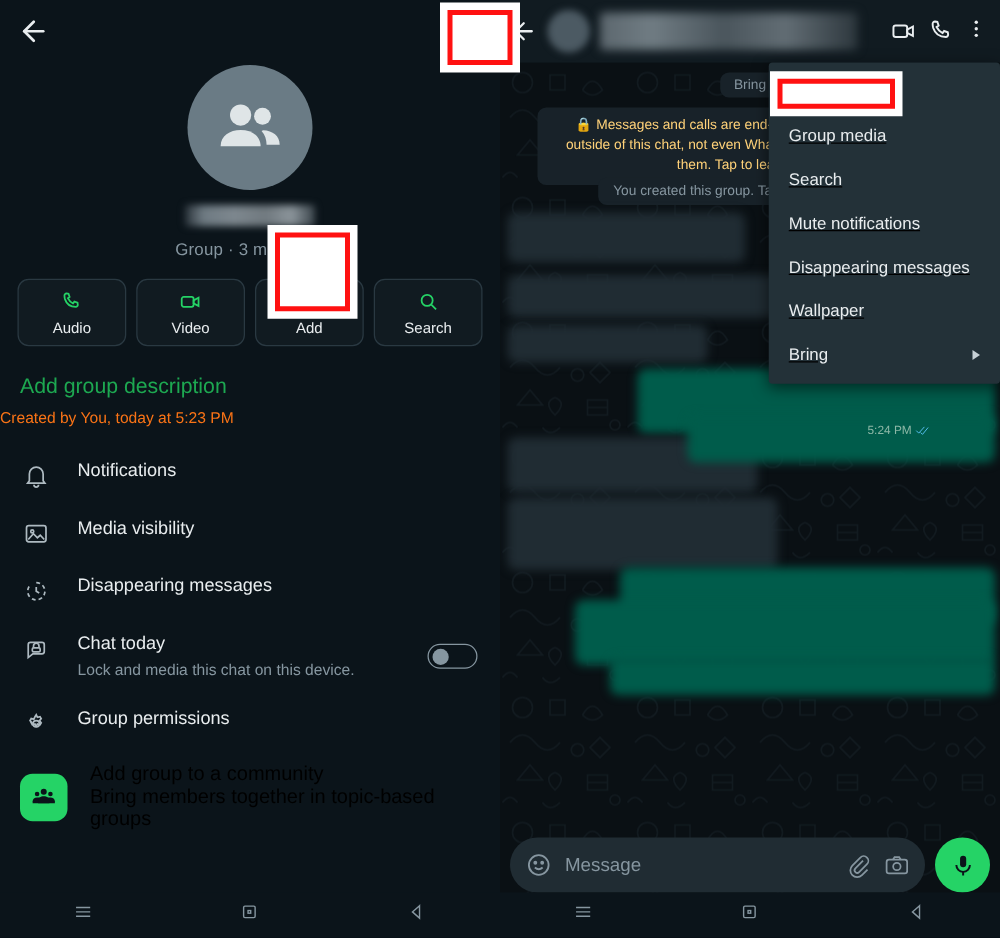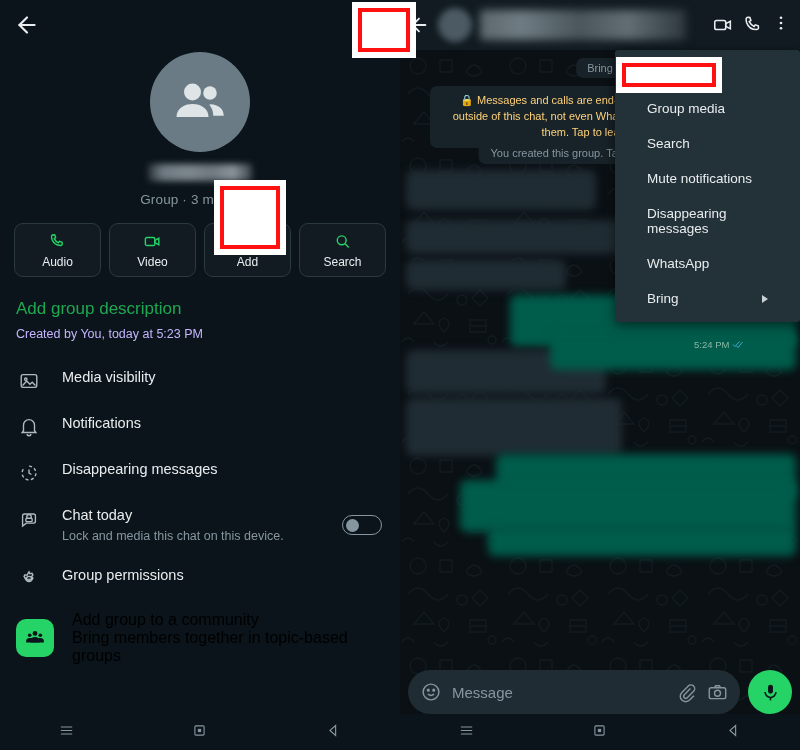--- a/index.html
+++ b/index.html
@@ -56,21 +56,21 @@
     flex: 1; height: 54px;
     border: 1px solid #2a3942; border-radius: 9px;
     background: #111b21;
     display: flex; flex-direction: column; align-items: center; justify-content: center;
     gap: 4px;
   }
   .action-btn svg { width: 19px; height: 19px; stroke: #25d366; fill: none; stroke-width: 1.8; }
   .action-btn .lbl { color: #e9edef; font-size: 12px; }
 
   .desc-link { color: #1da851; font-size: 17px; padding: 22px 16px 0; }
-  .created-line { color: #c4b5fd; font-size: 12.5px; padding: 8px 16px 0; }
+  .created-line { color: #f97316; font-size: 12.5px; padding: 8px 0 0; }
 
   .rows { margin-top: 16px; }
   .row {
     display: flex; align-items: flex-start; gap: 22px;
     padding: 11px 18px; min-height: 42px; position: relative;
   }
   .row .ic { width: 22px; height: 22px; flex: 0 0 22px; margin-top: 2px; }
   .row .ic svg { width: 22px; height: 22px; stroke: #aebac1; fill: none; stroke-width: 1.5; }
   .row .txt { flex: 1; }
   .row .title { color: #e9edef; font-size: 14.5px; line-height: 1.35; }
@@ -176,22 +176,23 @@
   }
   .navbar svg { width: 17px; height: 17px; stroke: #8696a0; fill: none; stroke-width: 1.6; }
   .left-navbar { position: absolute; left: 0; right: 0; bottom: 0; height: 36px;
     display: flex; align-items: center; justify-content: space-around; background: #0b141a; }
   .left-navbar svg { width: 17px; height: 17px; stroke: #8696a0; fill: none; stroke-width: 1.6; }
 
   
   .dropdown {
     position: absolute; right: 0; top: 50px;
     width: 185px; background: #233138;
-    border-radius: 3px; padding: 6px 16px; z-index: 40;
+    border-radius: 3px; padding: 6px 0; z-index: 40;
     box-shadow: 0 3px 12px rgba(0,0,0,.55);
+    text-decoration: underline;
   }
   .dd-item {
     display: flex; align-items: center; justify-content: space-between;
     padding: 10px 16px; color: #e9edef; font-size: 13.5px; position: relative;
   }
   .dd-item .arrow { width: 0; height: 0;
     border-left: 6px solid #c7d1d6; border-top: 4px solid transparent; border-bottom: 4px solid transparent; }
 
   
   .hl {
@@ -269,39 +270,39 @@
     </div>
 
     <div class="desc-link">Add group description</div>
     <div class="created-line">Created by You, today at 5:23 PM</div>
 
     <div class="rows">
 
       <div class="row">
         <span class="ic">
           <svg viewBox="0 0 24 24">
+              <path d="M18 16V10a6 6 0 1 0-12 0v6l-1.5 2h15z"></path>
+              <path d="M10 19.5a2 2 0 0 0 4 0"></path>
+            </svg>
+        </span>
+        <div class="txt">
+          <div class="title">Notifications</div>
+        </div>
+      </div>
+
+      <div class="row">
+        <span class="ic">
+          <svg viewBox="0 0 24 24">
               <rect x="3.5" y="5" width="17" height="14" rx="2"></rect>
               <circle cx="8.5" cy="10" r="1.3"></circle>
               <path d="M5 17l4.5-5 3.5 3.5 2.5-2.2 3.5 3.7"></path>
             </svg>
         </span>
         <div class="txt">
           <div class="title">Media visibility</div>
-        </div>
-      </div>
-
-      <div class="row">
-        <span class="ic">
-          <svg viewBox="0 0 24 24">
-              <path d="M18 16V10a6 6 0 1 0-12 0v6l-1.5 2h15z"></path>
-              <path d="M10 19.5a2 2 0 0 0 4 0"></path>
-            </svg>
-        </span>
-        <div class="txt">
-          <div class="title">Notifications</div>
         </div>
       </div>
 
 
       <div class="row">
         <span class="ic">
           <svg viewBox="0 0 24 24">
               <path d="M12 4.5a7.5 7.5 0 1 1-6.1 3.2" stroke-dasharray="3.4 2.6"></path>
               <path d="M12 8.2V12l2.6 1.6"></path>
             </svg>
@@ -494,21 +495,21 @@
       <div class="dd-item">
           <span>Search</span>
         </div>
       <div class="dd-item">
           <span>Mute notifications</span>
         </div>
       <div class="dd-item">
           <span>Disappearing messages</span>
         </div>
       <div class="dd-item">
-          <span>WhatsApp</span>
+          <span>Wallpaper</span>
         </div>
       <div class="dd-item">
         <span>Bring</span>
         <span class="arrow"></span>
       </div>
     </div>
 
     <div class="navbar">
       <span><svg viewBox="0 0 24 24">
             <path d="M4 7h16M4 12h16M4 17h16"></path>

